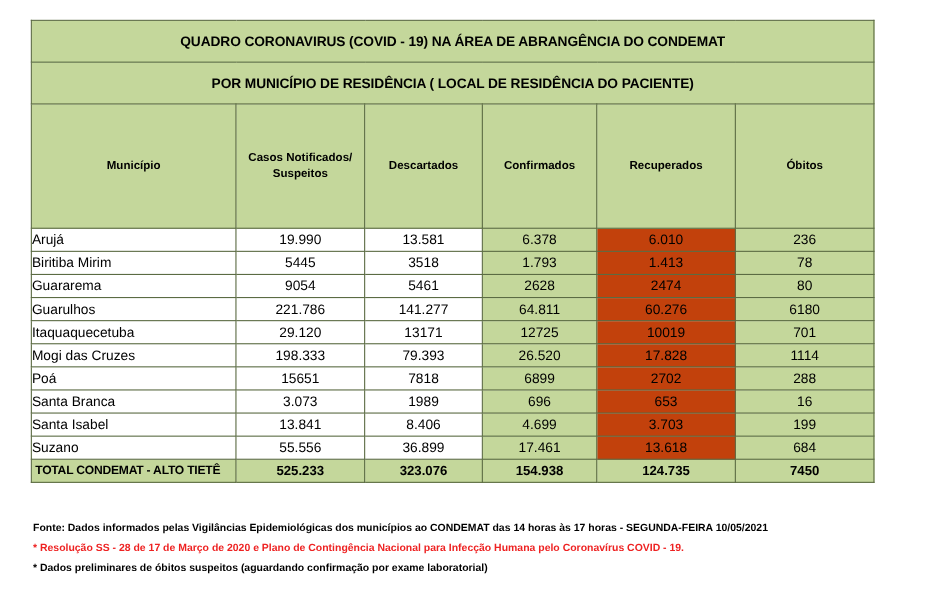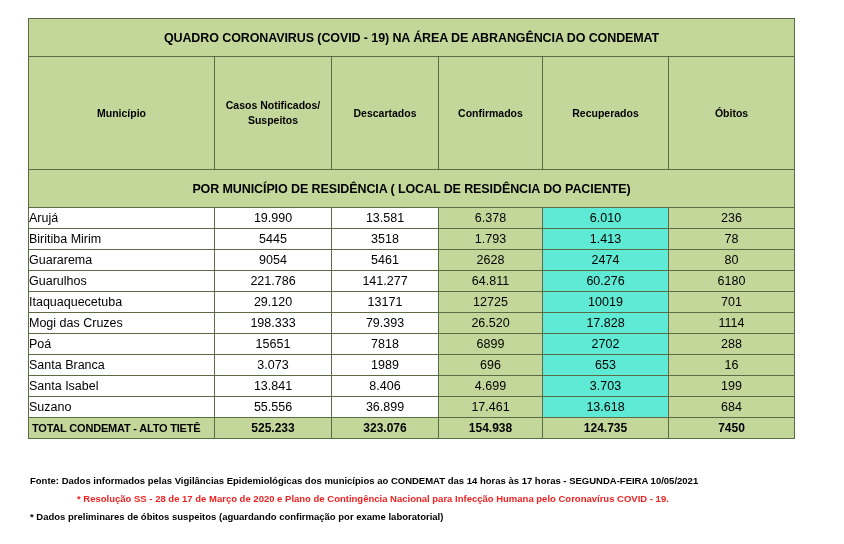--- a/index.html
+++ b/index.html
@@ -76,21 +76,21 @@
   td.mun {
     text-align: left;
     padding-left: 3px;
     background: #ffffff;
   }
   td.num {
     text-align: center;
     background: #ffffff;
   }
   td.c-confirmados { background: #c4d79b; }
-  td.c-recuperados { background: #5eead4; }
+  td.c-recuperados { background: #c2410c; }
   td.c-obitos      { background: #c4d79b; }
 
   
   tr.totalrow td {
     background: #c4d79b;
     font-weight: bold;
     font-size: 12px;
     height: 20px;
     vertical-align: middle;
     color: #000000;
@@ -110,21 +110,21 @@
     top: 472px;
     width: 790px;
   }
   .note {
     font-size: 9.5px;
     font-weight: bold;
     line-height: 17px;
     white-space: nowrap;
     color: #000000;
   }
-  .note.red { color: #ee2222; margin-left: 47px; }
+  .note.red { color: #ee2222; }
   .note.gap { margin-top: 1px; }
 </style>
 </head>
 <body>
 
 <div id="page">
 
   <div class="doc">
 
     <table class="covid">
@@ -134,35 +134,35 @@
         <col style="width:107px">
         <col style="width:104px">
         <col style="width:126px">
         <col style="width:126px">
       </colgroup>
       <tbody>
         <tr>
           <td class="title-cell line1" colspan="6">QUADRO CORONAVIRUS (COVID - 19) NA ÁREA DE ABRANGÊNCIA DO CONDEMAT</td>
         </tr>
         <tr>
+          <td class="title-cell line2" colspan="6">POR MUNICÍPIO DE RESIDÊNCIA ( LOCAL DE RESIDÊNCIA DO PACIENTE)</td>
+        </tr>
+
+        <tr>
           <td class="colhead">Município</td>
           <td class="colhead">
             <span>Casos Notificados/</span><br>
             <span>Suspeitos</span>
           </td>
           <td class="colhead">Descartados</td>
           <td class="colhead">Confirmados</td>
           <td class="colhead">Recuperados</td>
           <td class="colhead">Óbitos</td>
         </tr>
 
-        <tr>
-          <td class="title-cell line2" colspan="6">POR MUNICÍPIO DE RESIDÊNCIA ( LOCAL DE RESIDÊNCIA DO PACIENTE)</td>
-        </tr>
-
         <tr class="datarow">
           <td class="mun">Arujá</td>
           <td class="num">19.990</td>
           <td class="num">13.581</td>
           <td class="num c-confirmados">6.378</td>
           <td class="num c-recuperados">6.010</td>
           <td class="num c-obitos">236</td>
         </tr>
         <tr class="datarow">
           <td class="mun">Biritiba Mirim</td>

